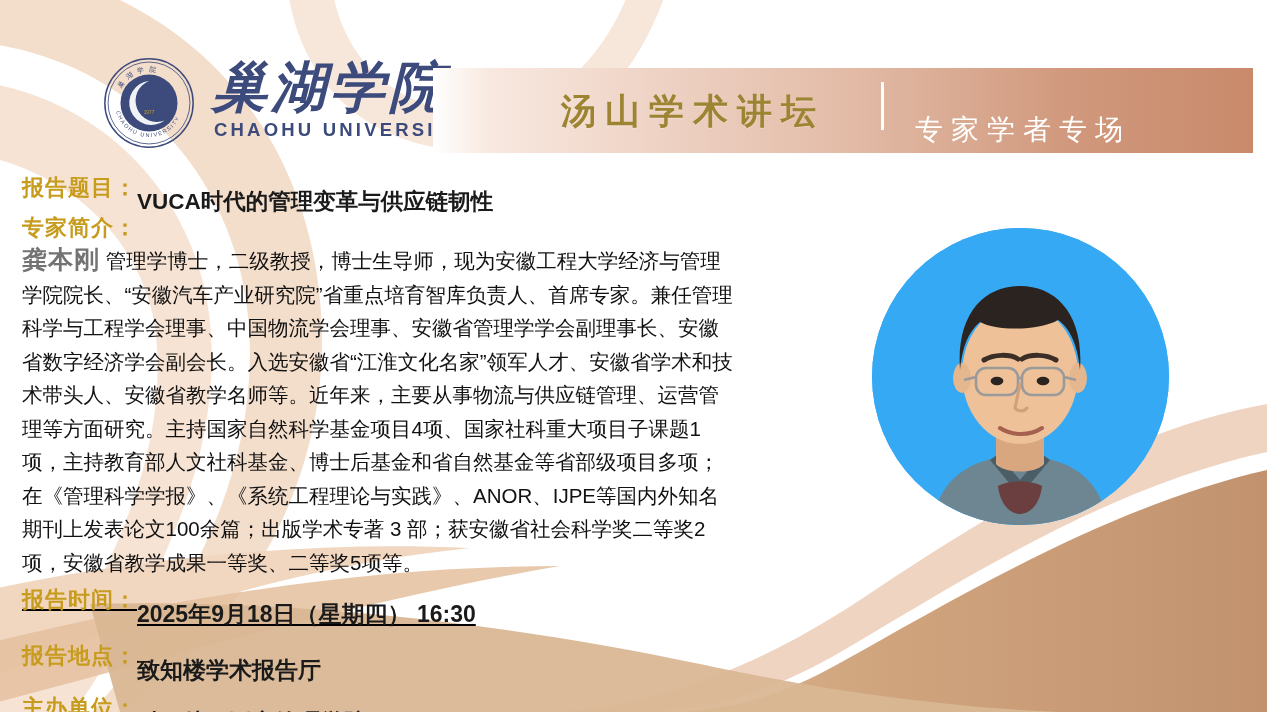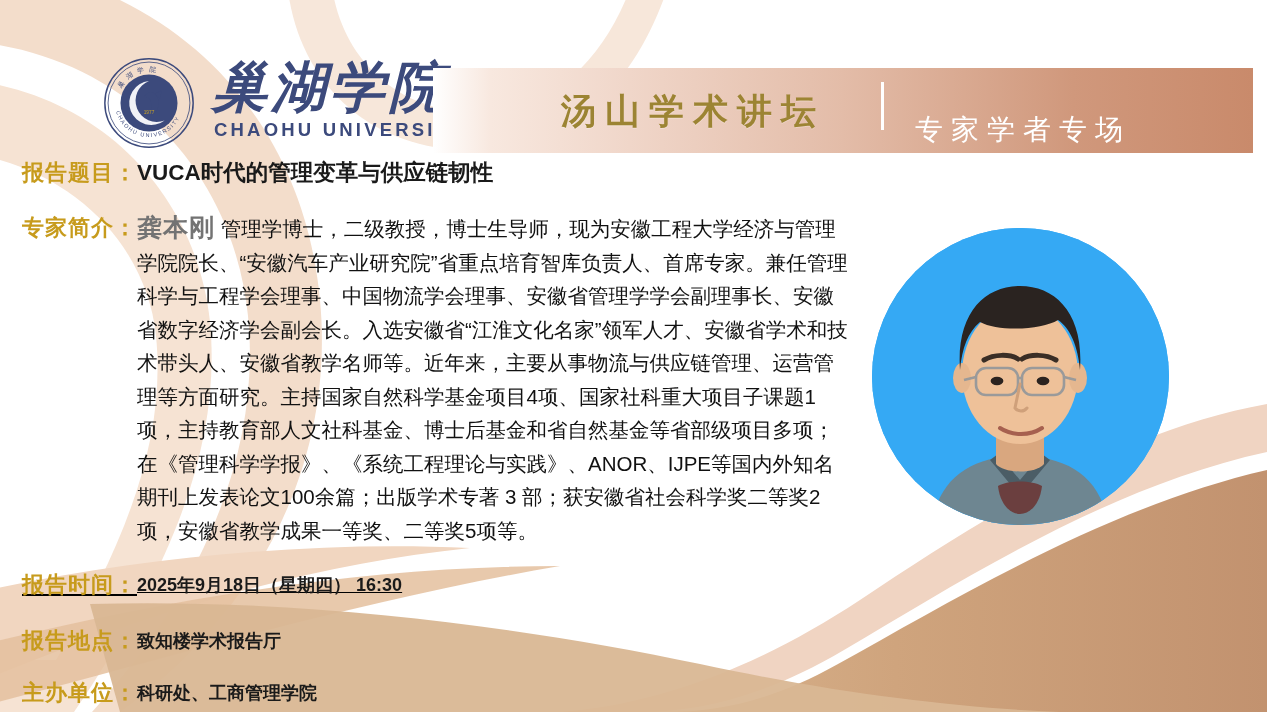--- a/index.html
+++ b/index.html
@@ -41,37 +41,37 @@
       background:#ffffff;}
   .banner-sub{position:absolute;left:482px;top:50%;transform:translateY(-50%);
       font-family:"Liberation Serif","DejaVu Serif",serif;
       font-size:28px;font-weight:400;color:#ffffff;letter-spacing:8px;
       white-space:nowrap;margin-top:19px;}
 
   
   .row{position:absolute;display:flex;align-items:center;white-space:nowrap;}
   .lbl{color:#c79b1c;font-size:22px;font-weight:700;letter-spacing:1px;
        line-height:30px;flex:none;}
-  .val{color:#1a1a1a;font-size:22px;font-weight:700;line-height:30px;}
+  .val{color:#1a1a1a;font-size:22px;font-weight:700;line-height:30px;margin-top:29px;}
 
   #row-title{left:22px;top:158px;}
   #row-title .val{font-size:22.5px;}
 
-  #row-bio{left:22px;top:211px;width:850px;align-items:flex-start;}
+  #row-bio{left:22px;top:211px;width:850px;align-items:flex-start;flex-direction:column;}
   #row-bio .lbl{padding-top:2px;}
 
   .bio-body{width:712px;white-space:normal;}
   .bio-name{font-size:25px;font-weight:700;color:#737373;letter-spacing:1px;}
   .bio-text{font-size:20.5px;font-weight:400;color:#111;line-height:33.5px;
             text-align:justify;text-justify:inter-ideograph;}
 
   #row-time{left:22px;top:570px;text-decoration:underline;}
   #row-place{left:22px;top:626px;}
   #row-host{left:22px;top:678px;}
-  #row-time .val,#row-place .val,#row-host .val{font-size:18px;}
+  #row-time .val,#row-place .val,#row-host .val{font-size:23px;}
 
   
   .portrait{position:absolute;left:872px;top:228px;width:297px;height:297px;
       border-radius:50%;overflow:hidden;background:#35a9f4;}
   .portrait svg{display:block;width:100%;height:100%;}
 </style>
 </head>
 <body>
 
 <div id="poster">

